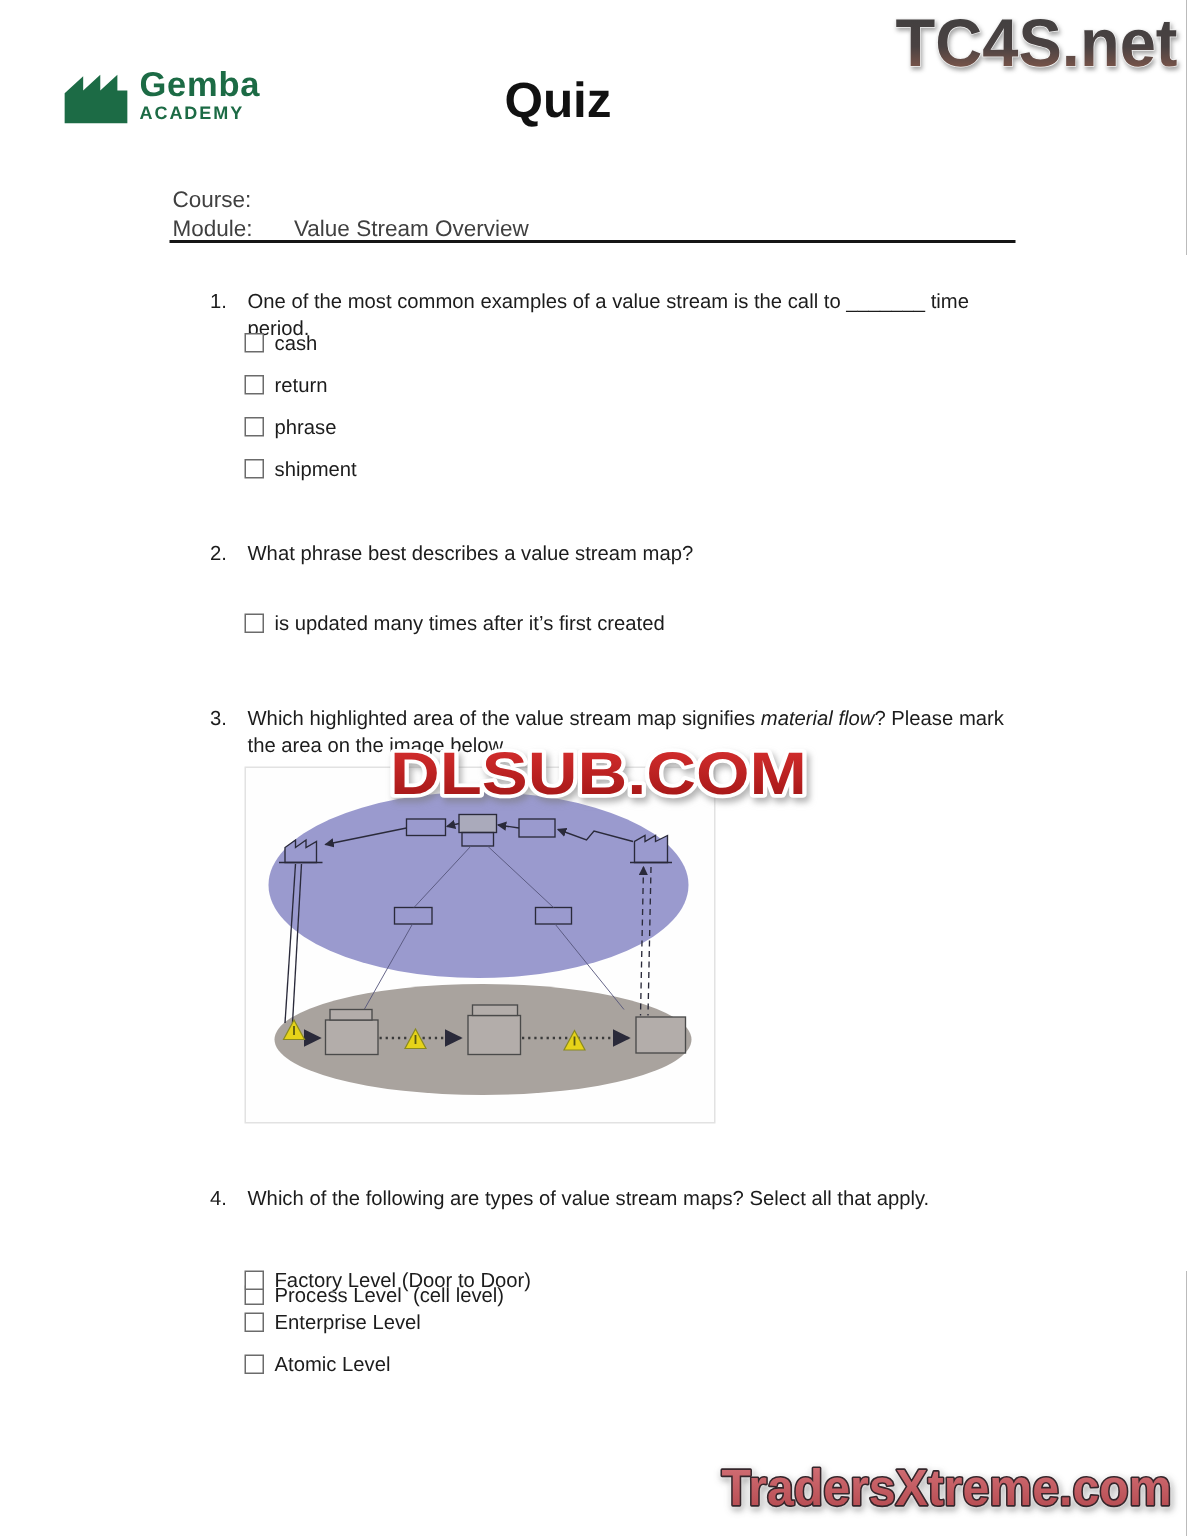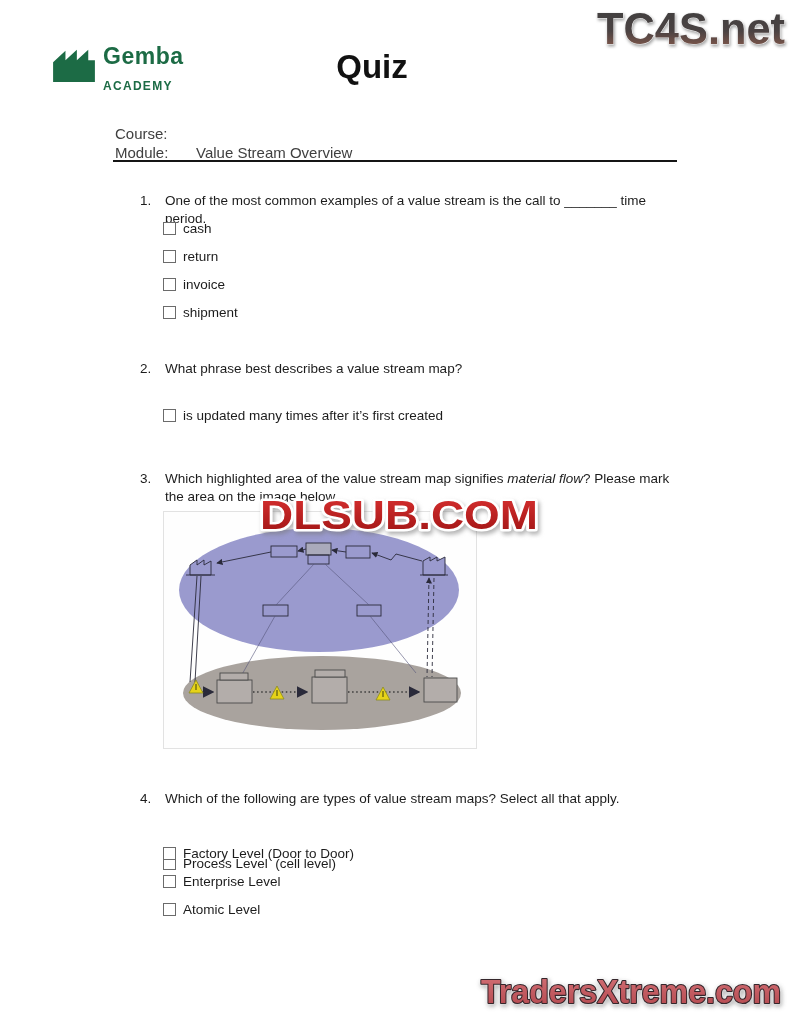--- a/index.html
+++ b/index.html
@@ -3,25 +3,25 @@
 <meta charset="utf-8">
 <style>
   * { margin:0; padding:0; box-sizing:border-box; }
   html,body { background:#888; }
   .page {
     position:relative; width:791px; height:1024px; background:#ffffff;
     font-family:"Liberation Sans", sans-serif; color:#1c1c1c; overflow:hidden;
     margin:0 auto;
   }
   
-  .logo { position:absolute; left:50px; top:46px; display:flex; align-items:flex-start; }
+  .logo { position:absolute; left:40px; top:46px; display:flex; align-items:flex-start; }
   .logo-icon { width:48px; height:38px; display:block; }
   .logo-text { margin-left:5px; color:#1c6b45; }
   .logo-name { font-size:23px; font-weight:bold; line-height:21px; letter-spacing:0.5px; }
-  .logo-sub { font-size:12px; font-weight:bold; letter-spacing:1.3px; margin-top:12px; }
+  .logo-sub { font-size:12px; font-weight:bold; letter-spacing:1.3px; margin-top:1px; }
   .page-title { position:absolute; left:300px; top:48px; width:144px; text-align:center;
     font-size:33px; font-weight:bold; color:#111; }
   .wm-tc4s { position:absolute; left:592px; top:2px;
     filter: drop-shadow(1px 2px 1.5px rgba(60,60,60,0.45)); }
   
   .meta { position:absolute; left:115px; top:124px; font-size:15px; color:#404040; }
   .meta-row { display:flex; line-height:19px; }
   .meta-label { width:81px; display:inline-block; }
   .divider { position:absolute; left:113px; top:160px; width:564px; height:2px; background:#151515; }
   
@@ -86,21 +86,21 @@
   <div class="option" style="top:221px;">
     <span class="checkbox"></span>
     <span class="opt-label">cash</span>
   </div>
   <div class="option" style="top:249px;">
     <span class="checkbox"></span>
     <span class="opt-label">return</span>
   </div>
   <div class="option" style="top:277px;">
     <span class="checkbox"></span>
-    <span class="opt-label">invoice</span>
+    <span class="opt-label">phrase</span>
   </div>
   <div class="option" style="top:305px;">
     <span class="checkbox"></span>
     <span class="opt-label">shipment</span>
   </div>
 
   <div class="question" style="top:360px;">
     <span class="q-num">2.</span>
     <span class="q-text">What phrase best describes a value stream map?</span>
   </div>

